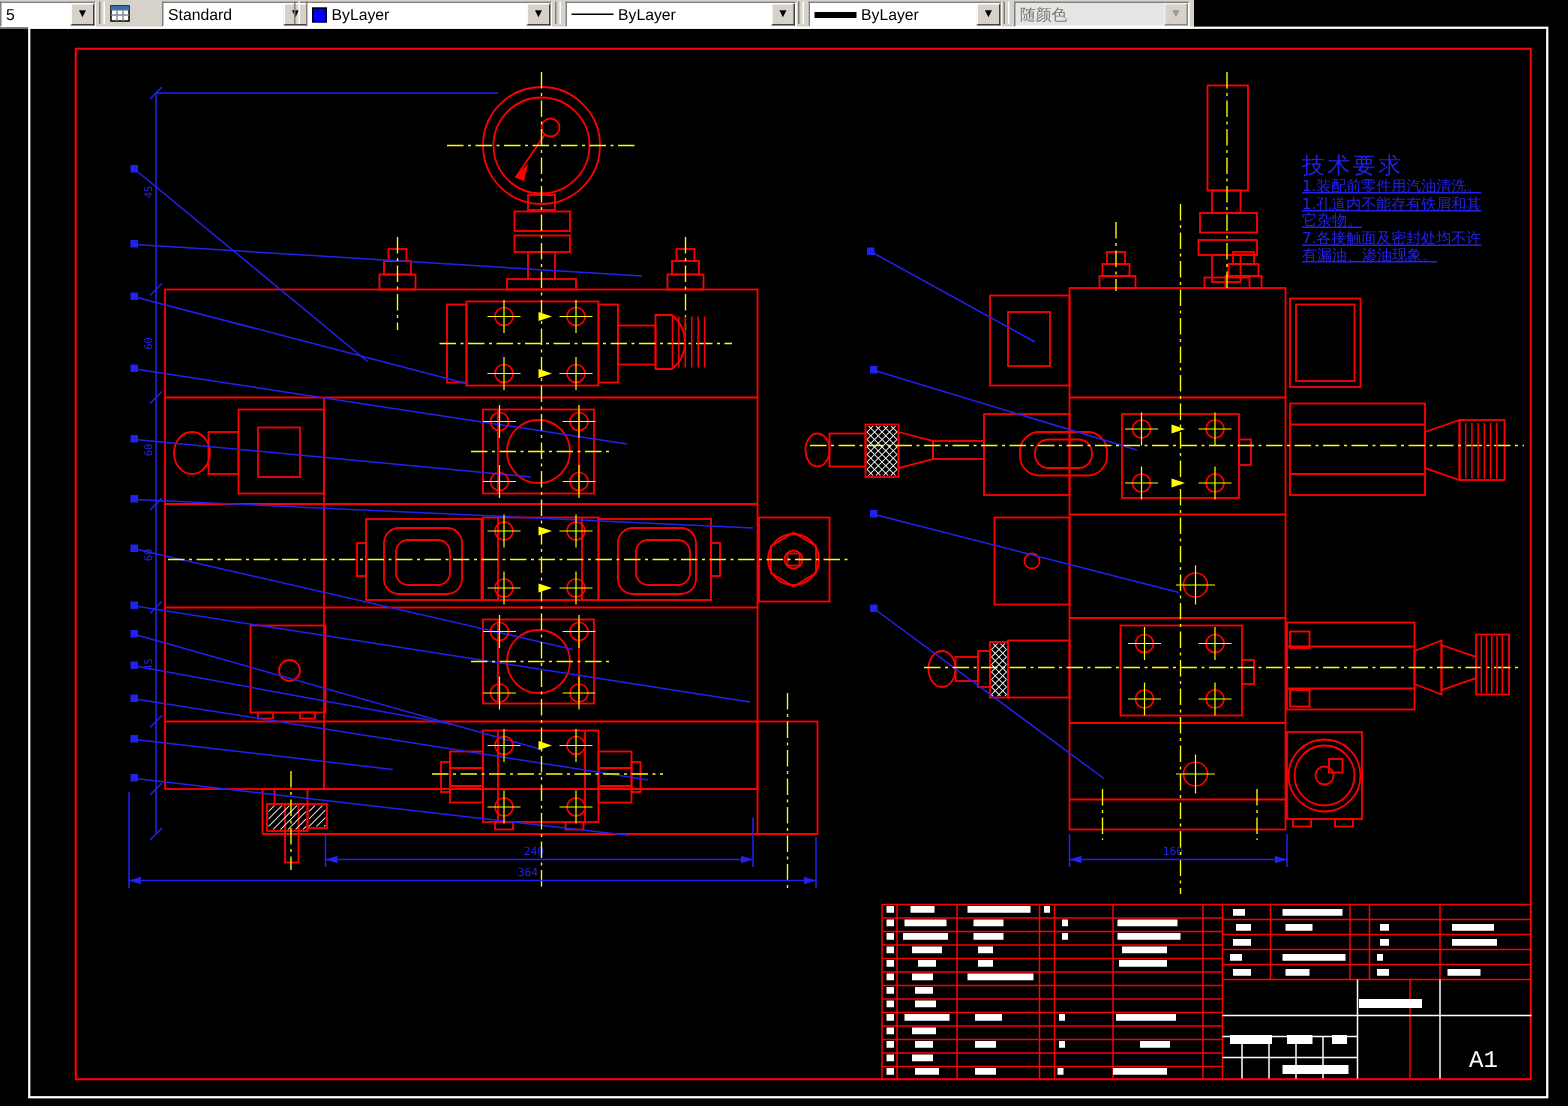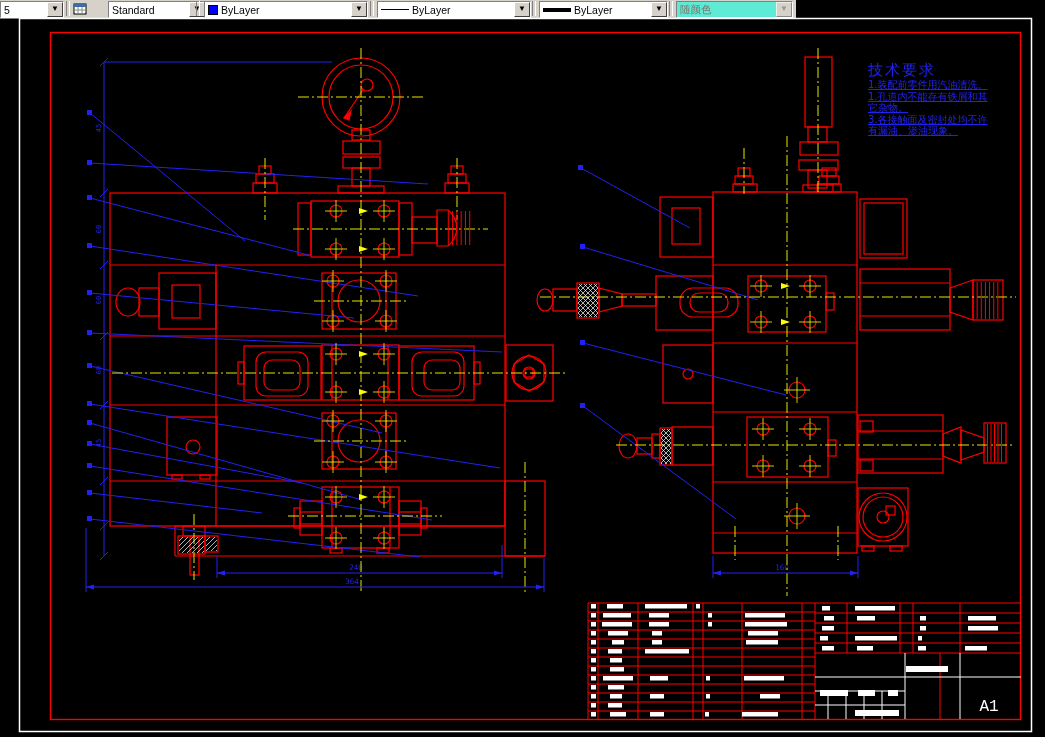--- a/index.html
+++ b/index.html
@@ -6,32 +6,32 @@
     font-family:"Liberation Sans",sans-serif;}
   #root{position:relative;width:1045px;height:737px;background:#000;}
   
   #toolbar{position:absolute;left:0;top:0;width:796px;height:18px;background:#d6d2c9;
     border-bottom:1px solid #808080;}
   .combo{position:absolute;top:1px;height:15px;background:#fff;border:1px solid;
     border-color:#808080 #fff #fff #808080;display:flex;align-items:center;font-size:10.5px;color:#000;}
   .combo .lbl{flex:1;padding-left:3px;white-space:nowrap;overflow:hidden;}
   .combo .arrow{width:14px;height:13px;margin:0;background:#d6d2c9;border:1px solid;
     border-color:#fff #404040 #404040 #fff;font-size:8px;line-height:12px;text-align:center;color:#000;}
-  .combo.disabled{background:#5eead4;color:#7a776f;}
+  .combo.disabled{background:#e5e5e5;color:#7a776f;}
   .combo.disabled .arrow{color:#9a978f;border-color:#eee #888 #888 #eee;}
   .sep{position:absolute;top:1px;height:15px;width:2px;border-left:1px solid #808080;border-right:1px solid #fff;}
   .tbtn{position:absolute;top:0px;width:20px;height:17px;background:#d6d2c9;display:flex;
     align-items:center;justify-content:center;}
   .swatch{width:8px;height:8px;background:#0000ff;border:1px solid #000;margin-left:3px;}
   .ltline{width:28px;height:1px;background:#000;margin-left:3px;}
   .lwline{width:28px;height:4px;background:#000;margin-left:3px;}
   
   #techreq{position:absolute;left:868px;top:62px;width:152px;color:#2222f0;
     font-family:"DejaVu Sans",sans-serif;}
-  #techreq .t{font-size:15px;line-height:17px;letter-spacing:2px;}
+  #techreq .t{font-size:15px;line-height:17px;letter-spacing:2px;margin-top:40px;}
   #techreq .l{font-size:10px;line-height:11.5px;white-space:nowrap;text-decoration:underline;}
 </style>
 </head>
 <body>
 
 <div id="root">
 
   <div id="toolbar">
     <div class="combo" style="left:0;width:62px">
       <span class="lbl">5</span>
@@ -623,16 +623,16 @@
           <rect x="855" y="710" width="44" height="6" fill="#fff"></rect>
         </g>
     </g>
   </svg>
 
   <div id="techreq">
     <div class="t">技术要求</div>
     <div class="l">1.装配前零件用汽油清洗。</div>
     <div class="l">1.孔道内不能存有铁屑和其</div>
     <div class="l">它杂物。</div>
-    <div class="l">3.各接触面及密封处均不许</div>
+    <div class="l">7.各接触面及密封处均不许</div>
     <div class="l">有漏油、渗油现象。</div>
   </div>
 </div>
 
 </body></html>

